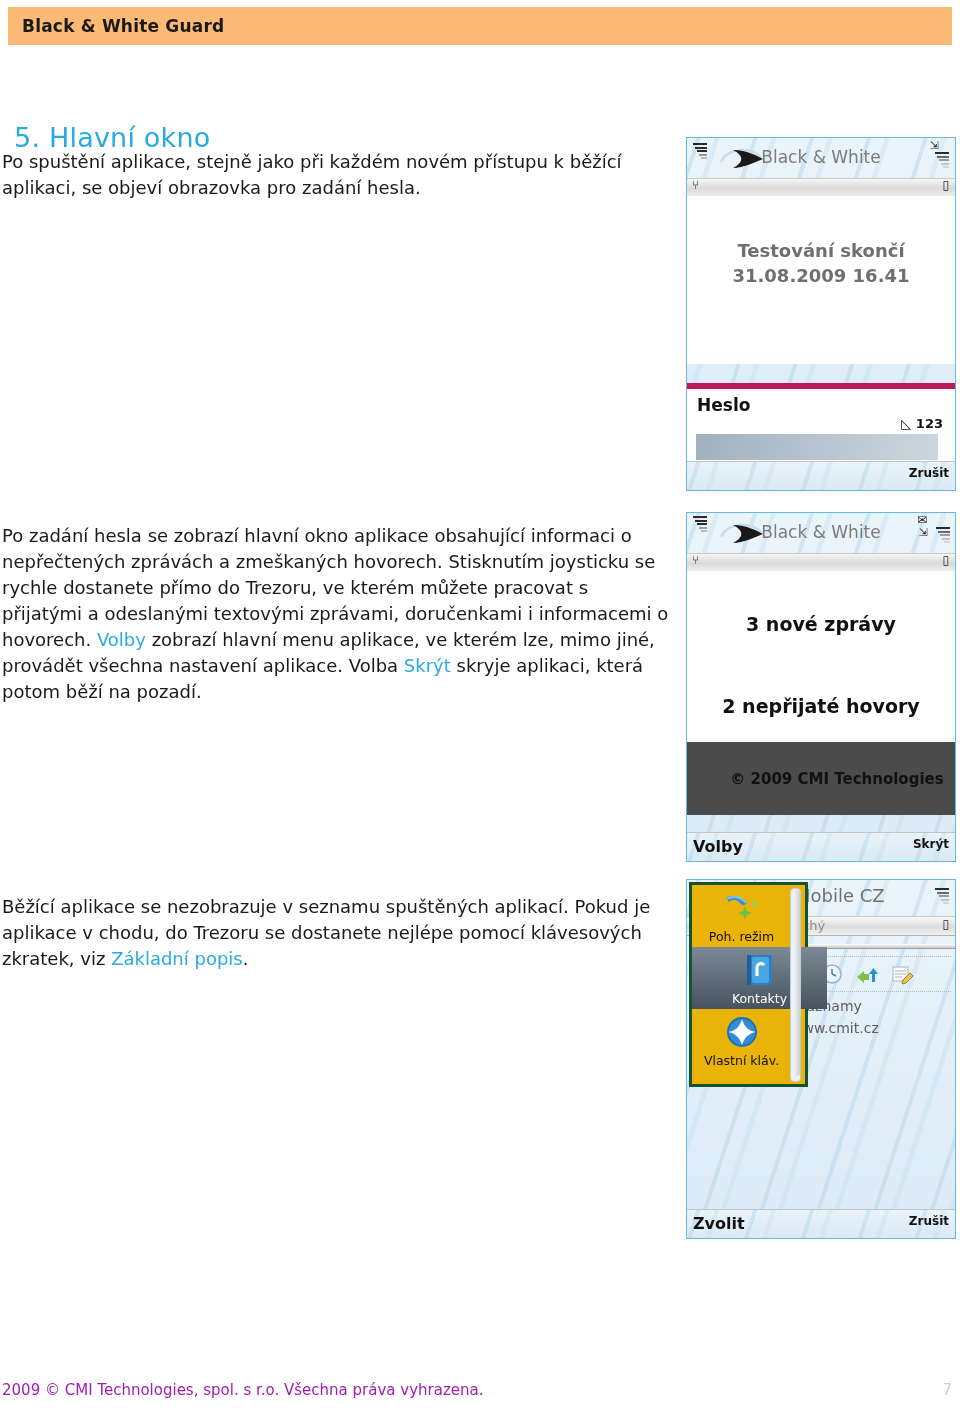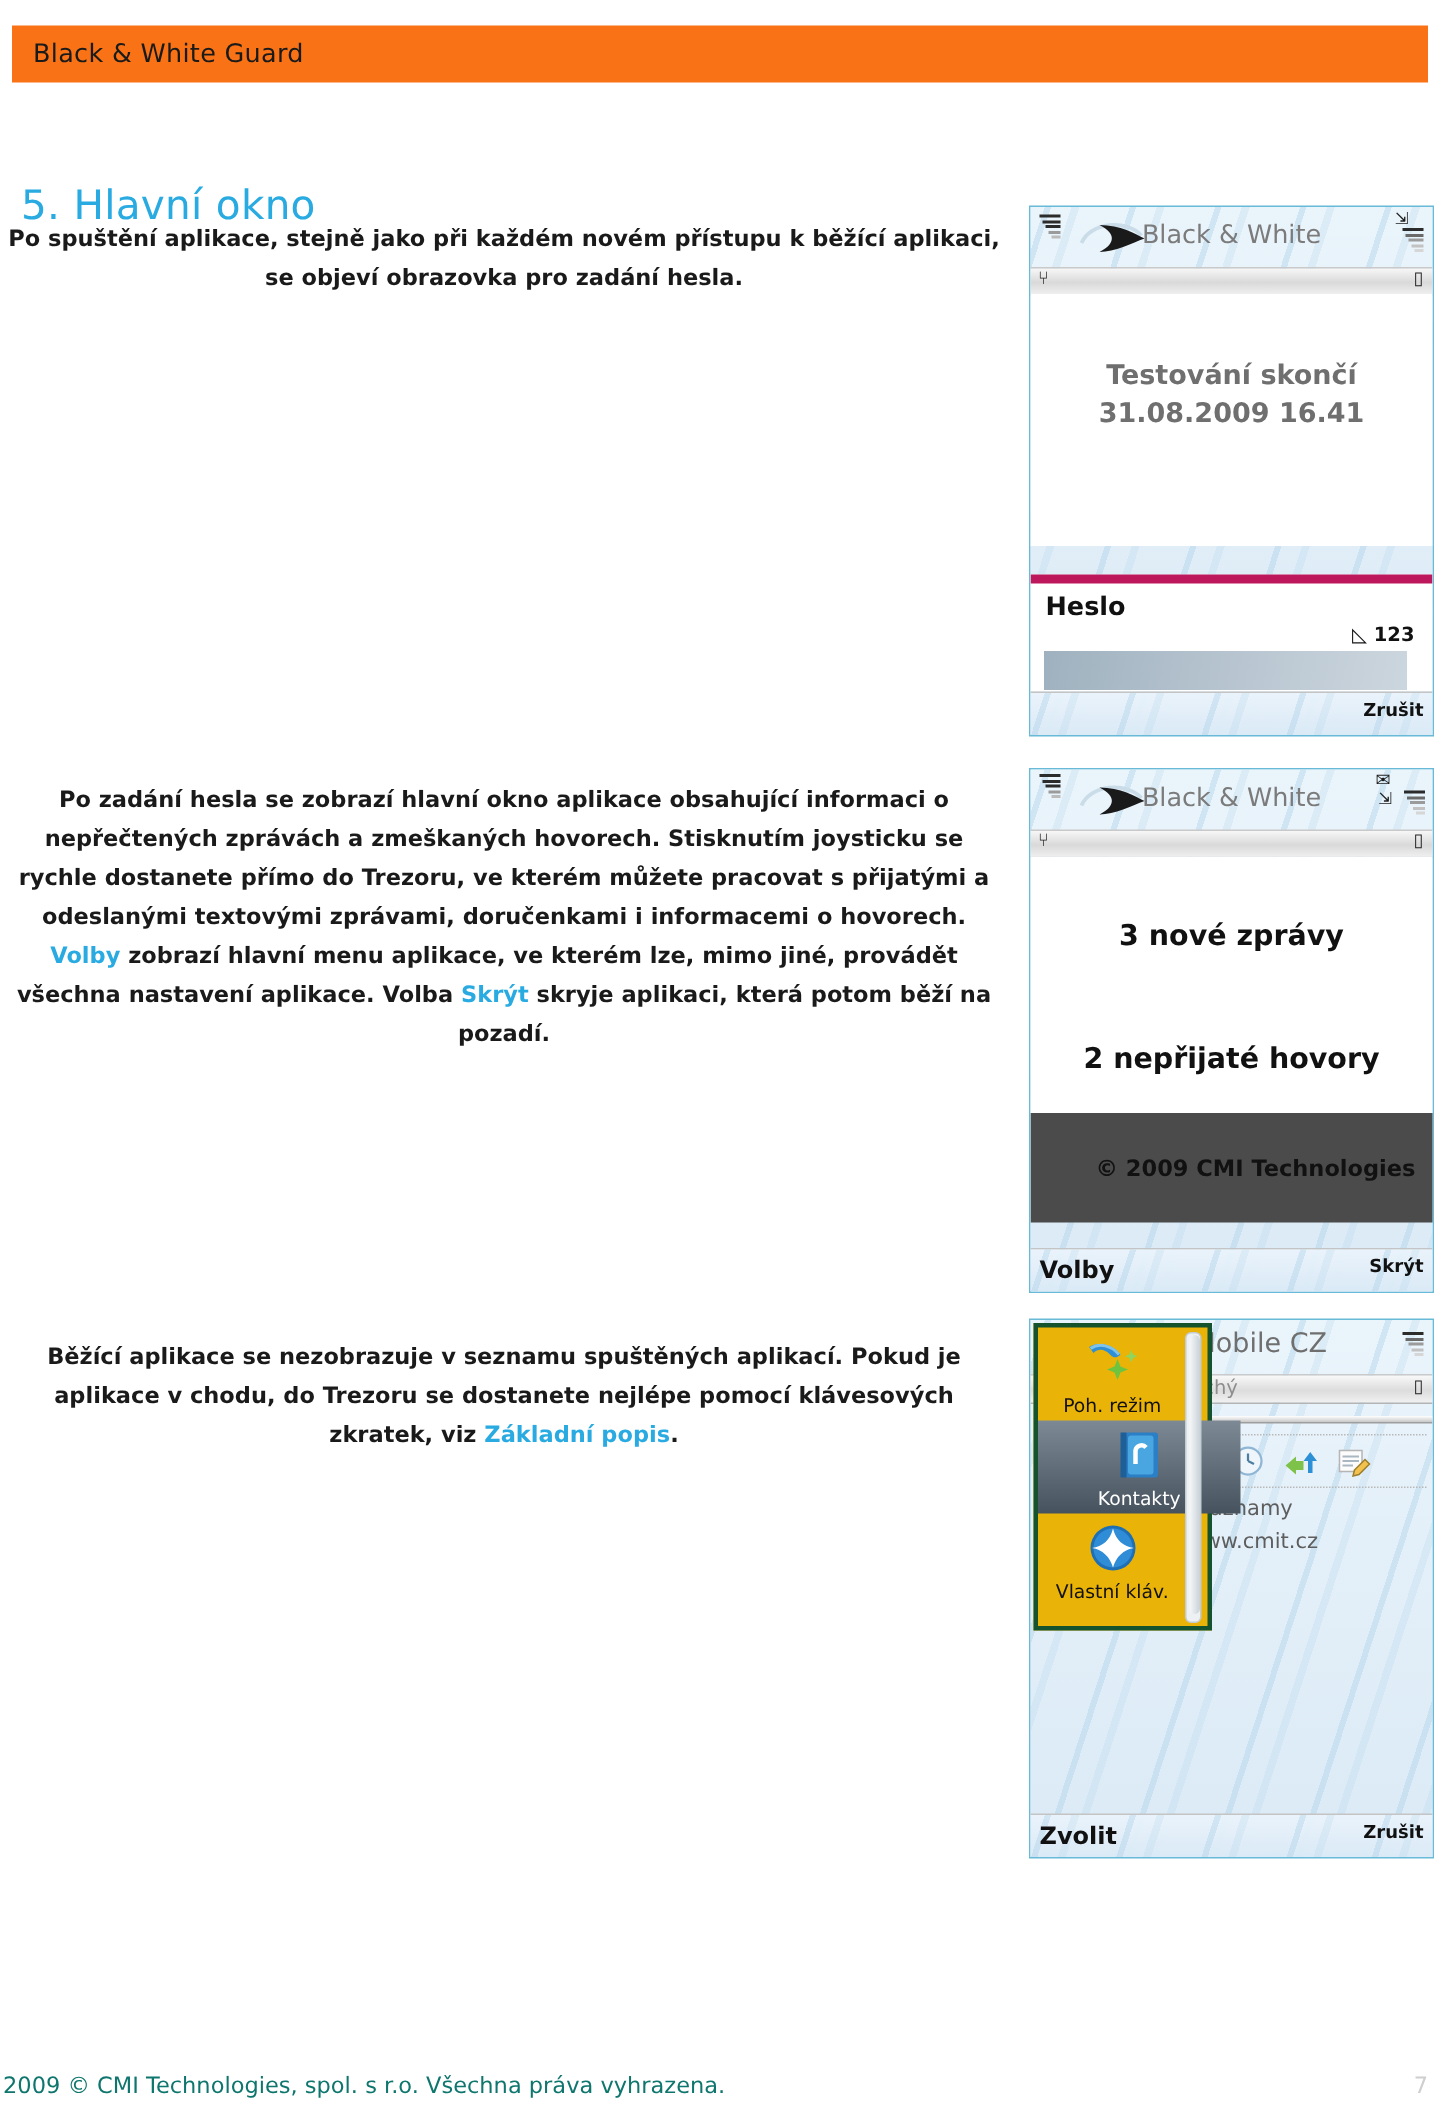--- a/index.html
+++ b/index.html
@@ -6,52 +6,52 @@
   body{
     width:960px;height:1408px;
     background:#ffffff;
     font-family:"DejaVu Sans", sans-serif;
     position:relative;
     overflow:hidden;
   }
 
   
   .header-band{
-    position:absolute;left:8px;top:17px;width:944px;height:38px;
-    background:#f97316;
+    position:absolute;left:8px;top:7px;width:944px;height:38px;
+    background:#fdba74;
+    font-weight:bold;
   }
   .header-title{
     position:absolute;left:14px;top:9px;
     font-size:17px;color:#1a1a1a;letter-spacing:.2px;
     font-family:"DejaVu Sans", sans-serif;
   }
 
   
   .doc-heading{
     position:absolute;left:14px;top:86px;
     font-size:27px;color:#29abe2;font-weight:normal;
     letter-spacing:.2px;
     margin-top:36px;
   }
   .para{
     position:absolute;left:2px;
     width:668px;
-    font-size:15px;line-height:26px;color:#1a1a1a;
-    text-align:center;
-    font-weight:bold;
+    font-size:18px;line-height:26px;color:#1a1a1a;
+    text-align:left;
   }
   #para-intro{top:131px;}
   #para-main{top:505px;}
   #para-tail{top:876px;}
   .lnk{color:#29abe2;}
 
   
   .footer-text{
     position:absolute;left:2px;top:1381px;
-    font-size:15px;color:#0f766e;
+    font-size:15px;color:#a21caf;
   }
   .footer-page{
     position:absolute;right:8px;top:1381px;
     font-size:15px;color:#cfcfcf;
   }
 
   
   .phone{
     position:absolute;
     border:1.5px solid #69b9d8;

